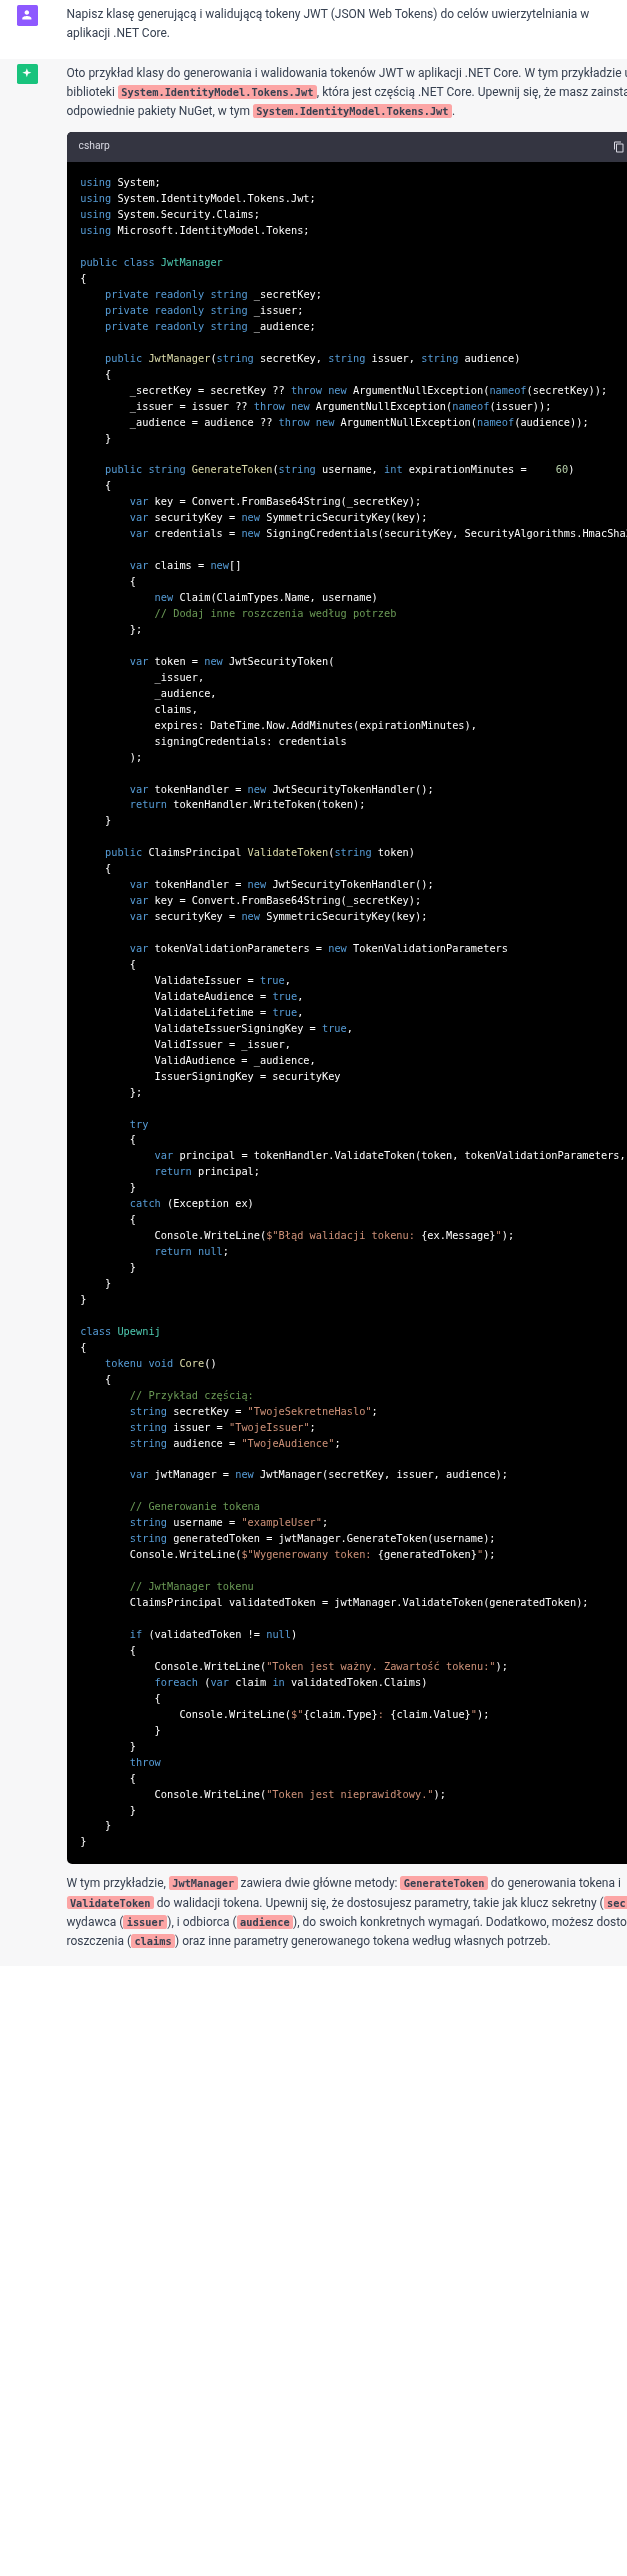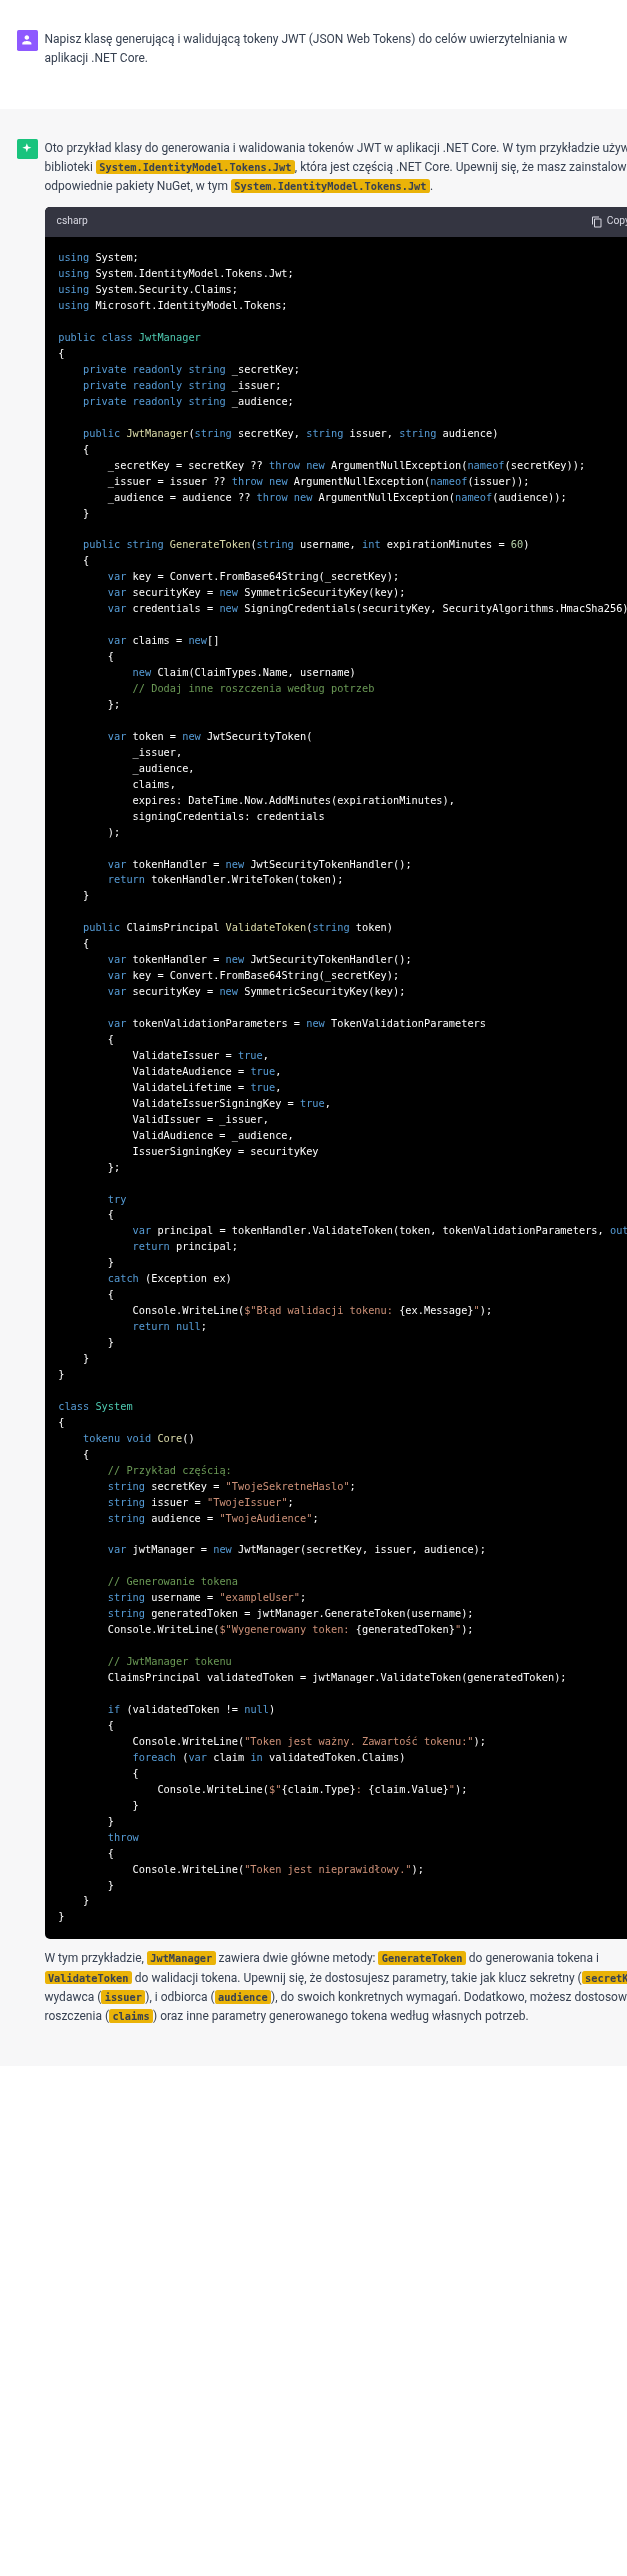--- a/index.html
+++ b/index.html
@@ -1,35 +1,35 @@
 <!DOCTYPE html>
 <html style="font-size:13.7px"><head>
 <meta charset="utf-8">
 <style>
 * { margin: 0; padding: 0; box-sizing: border-box; }
 body { font-family: -apple-system, BlinkMacSystemFont, "Segoe UI", Roboto, sans-serif; background: #fff; font-size: 12px; color: #374151; width: 628px; }
-.msg { display: flex; gap: 7px; padding: 30px 17px; }
+.msg { display: flex; gap: 29px; padding: 5px 17px; }
 .msg-assistant { background: #f7f7f8; }
 .avatar { width: 20.5px; height: 20.5px; flex-shrink: 0; border-radius: 1.7px; display: flex; align-items: center; justify-content: center; }
 .avatar-user { background: #8e59ff; }
 .avatar-bot { background: #19c37d; }
 .avatar svg { width: 13.7px; height: 13.7px; fill: #fff; }
 .msg-body { flex: 1; line-height: 1.6; color: #374151; }
 .msg-body p { margin-bottom: 10.3px; }
-.inline-code { font-family: ui-monospace, Menlo, Monaco, Consolas, monospace; background: #eab308; padding: 0.9px 3.4px; border-radius: 2.6px; font-size: 10.3px; font-weight: 600; }
+.inline-code { font-family: ui-monospace, Menlo, Monaco, Consolas, monospace; background: #fca5a5; padding: 0.9px 3.4px; border-radius: 2.6px; font-size: 10.3px; font-weight: 600; }
 .code-wrap { background: #000; border-radius: 5.1px; margin: 10.3px 0; overflow: hidden; }
 .code-head { display: flex; justify-content: space-between; align-items: center; background: #343541; color: #d9d9e3; padding: 6.8px 12px; font-size: 10.3px; }
 .copy-btn { display: flex; align-items: center; gap: 3.4px; cursor: pointer; color: #d9d9e3; font-size: 10.3px; }
 .copy-btn svg { width: 12px; height: 12px; fill: #d9d9e3; }
 pre.code { padding: 13.7px; overflow-x: auto; font-family: ui-monospace, Menlo, Monaco, Consolas, monospace; font-size: 10.3px; line-height: 1.55; color: #fff; white-space: pre; }
 .kw { color: #569cd6; }
 .type { color: #4ec9b0; }
 .str { color: #ce9178; }
 .cmt { color: #6a9955; margin-top: 27px; }
-.num { color: #b5cea8; }
+.num { color: #b5cea8; margin-left: 23px; }
 .fn { color: #dcdcaa; }
 .scroll-x { overflow-x: auto; }
 .scroll-x::-webkit-scrollbar { height: 6.8px; }
 .scroll-x::-webkit-scrollbar-track { background: #2a2a2a; }
 .scroll-x::-webkit-scrollbar-thumb { background: #555; border-radius: 3.4px; }
 </style>
 </head>
 <body>
 
 <div class="msg">
@@ -130,21 +130,21 @@
             <span class="kw">return</span> principal;
         }
         <span class="kw">catch</span> (Exception ex)
         {
             Console.WriteLine(<span class="str">$"Błąd walidacji tokenu: </span>{ex.Message}<span class="str">"</span>);
             <span class="kw">return</span> <span class="kw">null</span>;
         }
     }
 }
 
-<span class="kw">class</span> <span class="type">System</span>
+<span class="kw">class</span> <span class="type">Upewnij</span>
 {
     <span class="kw">tokenu</span> <span class="kw">void</span> <span class="fn">Core</span>()
     {
         <span class="cmt">// Przykład częścią:</span>
         <span class="kw">string</span> secretKey = <span class="str">"TwojeSekretneHaslo"</span>;
         <span class="kw">string</span> issuer = <span class="str">"TwojeIssuer"</span>;
         <span class="kw">string</span> audience = <span class="str">"TwojeAudience"</span>;
 
         <span class="kw">var</span> jwtManager = <span class="kw">new</span> JwtManager(secretKey, issuer, audience);
 

